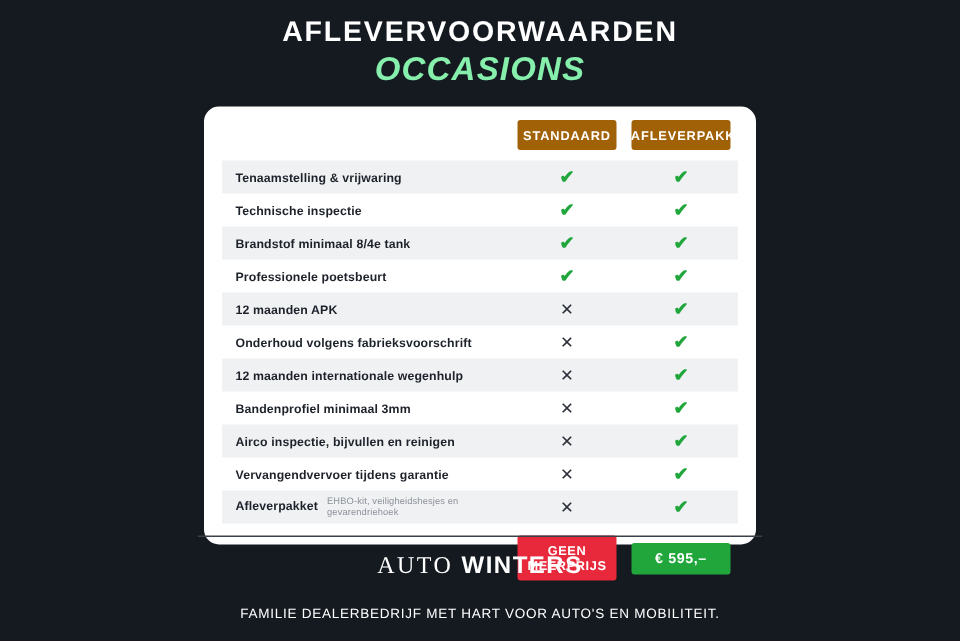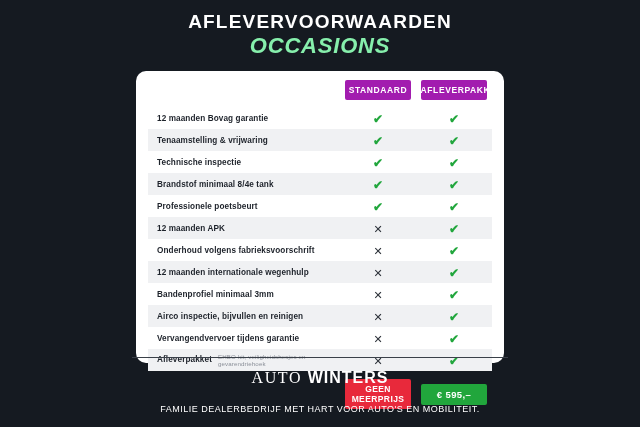--- a/index.html
+++ b/index.html
@@ -63,21 +63,21 @@
   table.matrix col.c-afl { width: 76px; }
 
   .hdr-cell {
     padding: 0 0 7px 0;
     vertical-align: middle;
   }
   .pill {
     display: block;
     margin: 0 auto;
     width: 88%;
-    background: #a21caf;
+    background: #a16207;
     color: #ffffff;
     font-size: 8.5px;
     font-weight: bold;
     letter-spacing: 0.6px;
     text-align: center;
     padding: 5px 0 5px 0;
     border-radius: 2px;
     text-transform: uppercase;
   }
   tr.row td {
@@ -189,25 +189,20 @@
           <th class="hdr-cell">
             <span class="pill">STANDAARD</span>
           </th>
           <th class="hdr-cell">
             <span class="pill">AFLEVERPAKKET</span>
           </th>
         </tr>
       </thead>
       <tbody>
 
-        <tr class="row">
-          <td class="feature"><span>12 maanden Bovag garantie</span></td>
-          <td class="mark"><span class="check">✔</span></td>
-          <td class="mark"><span class="check">✔</span></td>
-        </tr>
 
         <tr class="row alt">
           <td class="feature"><span>Tenaamstelling &amp; vrijwaring</span></td>
           <td class="mark"><span class="check">✔</span></td>
           <td class="mark"><span class="check">✔</span></td>
         </tr>
 
         <tr class="row">
           <td class="feature"><span>Technische inspectie</span></td>
           <td class="mark"><span class="check">✔</span></td>

